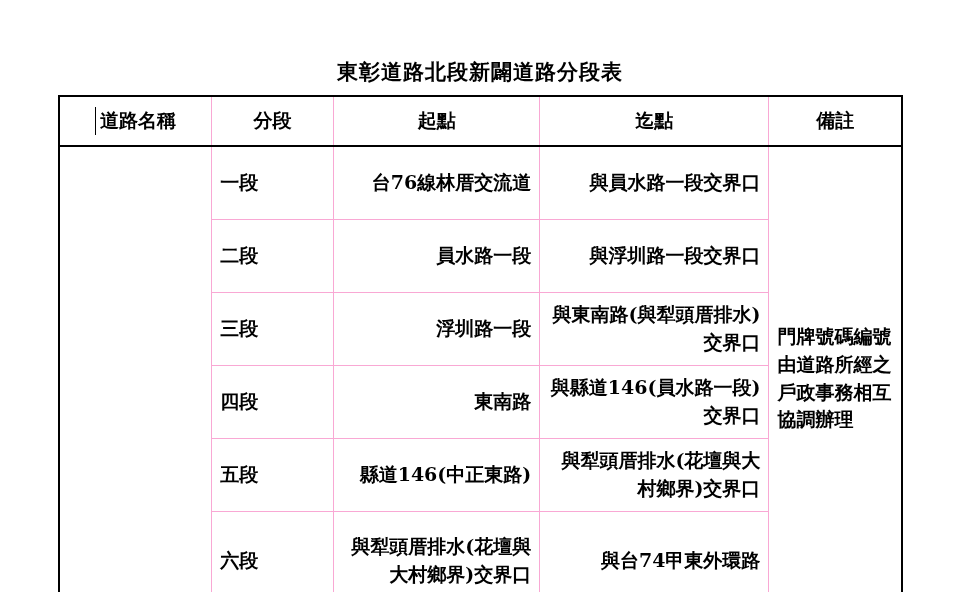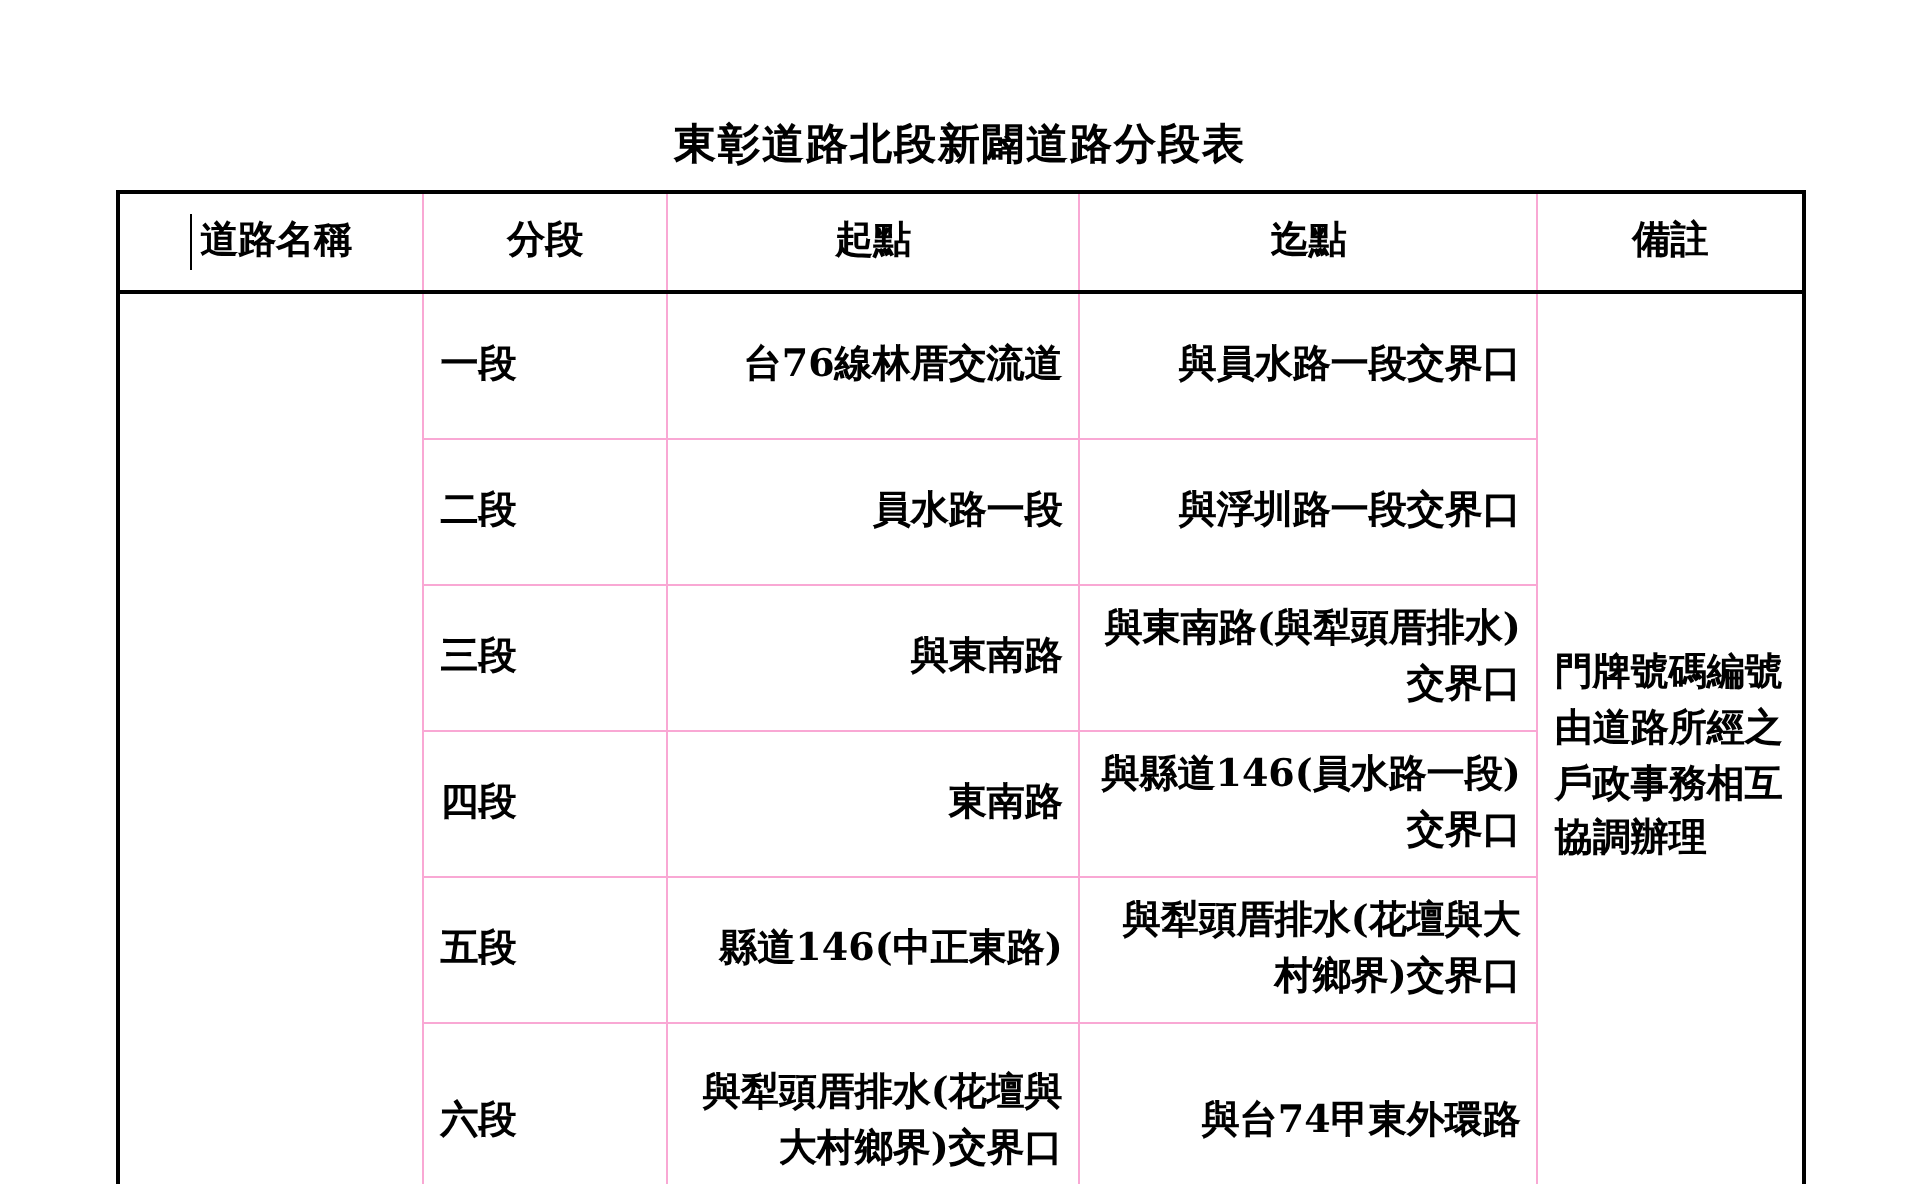--- a/index.html
+++ b/index.html
@@ -125,21 +125,21 @@
         <td class="cell-end">與員水路一段交界口</td>
         <td class="cell-note" rowspan="6">門牌號碼編號由道路所經之戶政事務相互協調辦理</td>
       </tr>
       <tr class="row-tall">
         <td class="cell-seg">二段</td>
         <td class="cell-start">員水路一段</td>
         <td class="cell-end">與浮圳路一段交界口</td>
       </tr>
       <tr class="row-tall">
         <td class="cell-seg">三段</td>
-        <td class="cell-start">與東南路</td>
+        <td class="cell-start">浮圳路一段</td>
         <td class="cell-end">與東南路(與犁頭厝排水)交界口</td>
       </tr>
       <tr class="row-tall">
         <td class="cell-seg">四段</td>
         <td class="cell-start">東南路</td>
         <td class="cell-end">與縣道146(員水路一段)交界口</td>
       </tr>
       <tr class="row-tall">
         <td class="cell-seg">五段</td>
         <td class="cell-start">縣道146(中正東路)</td>

